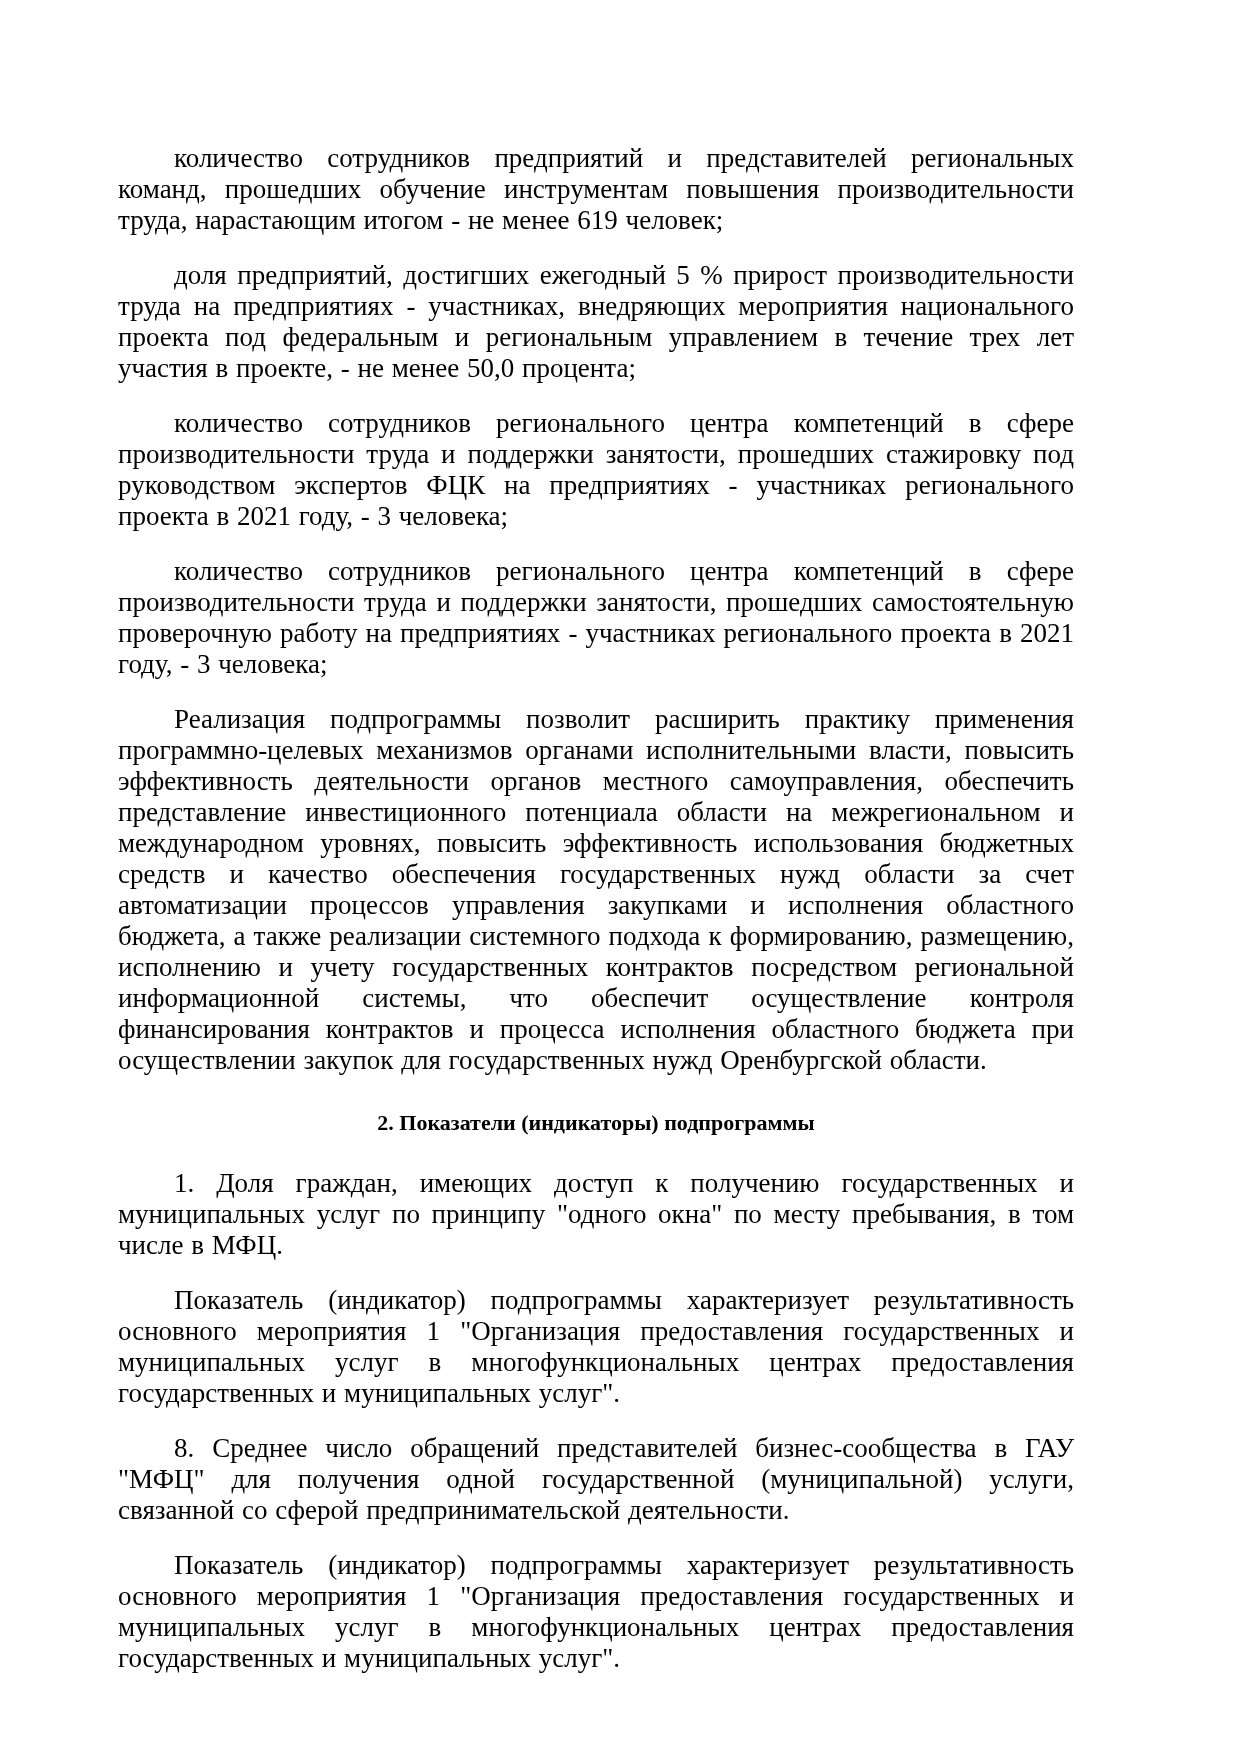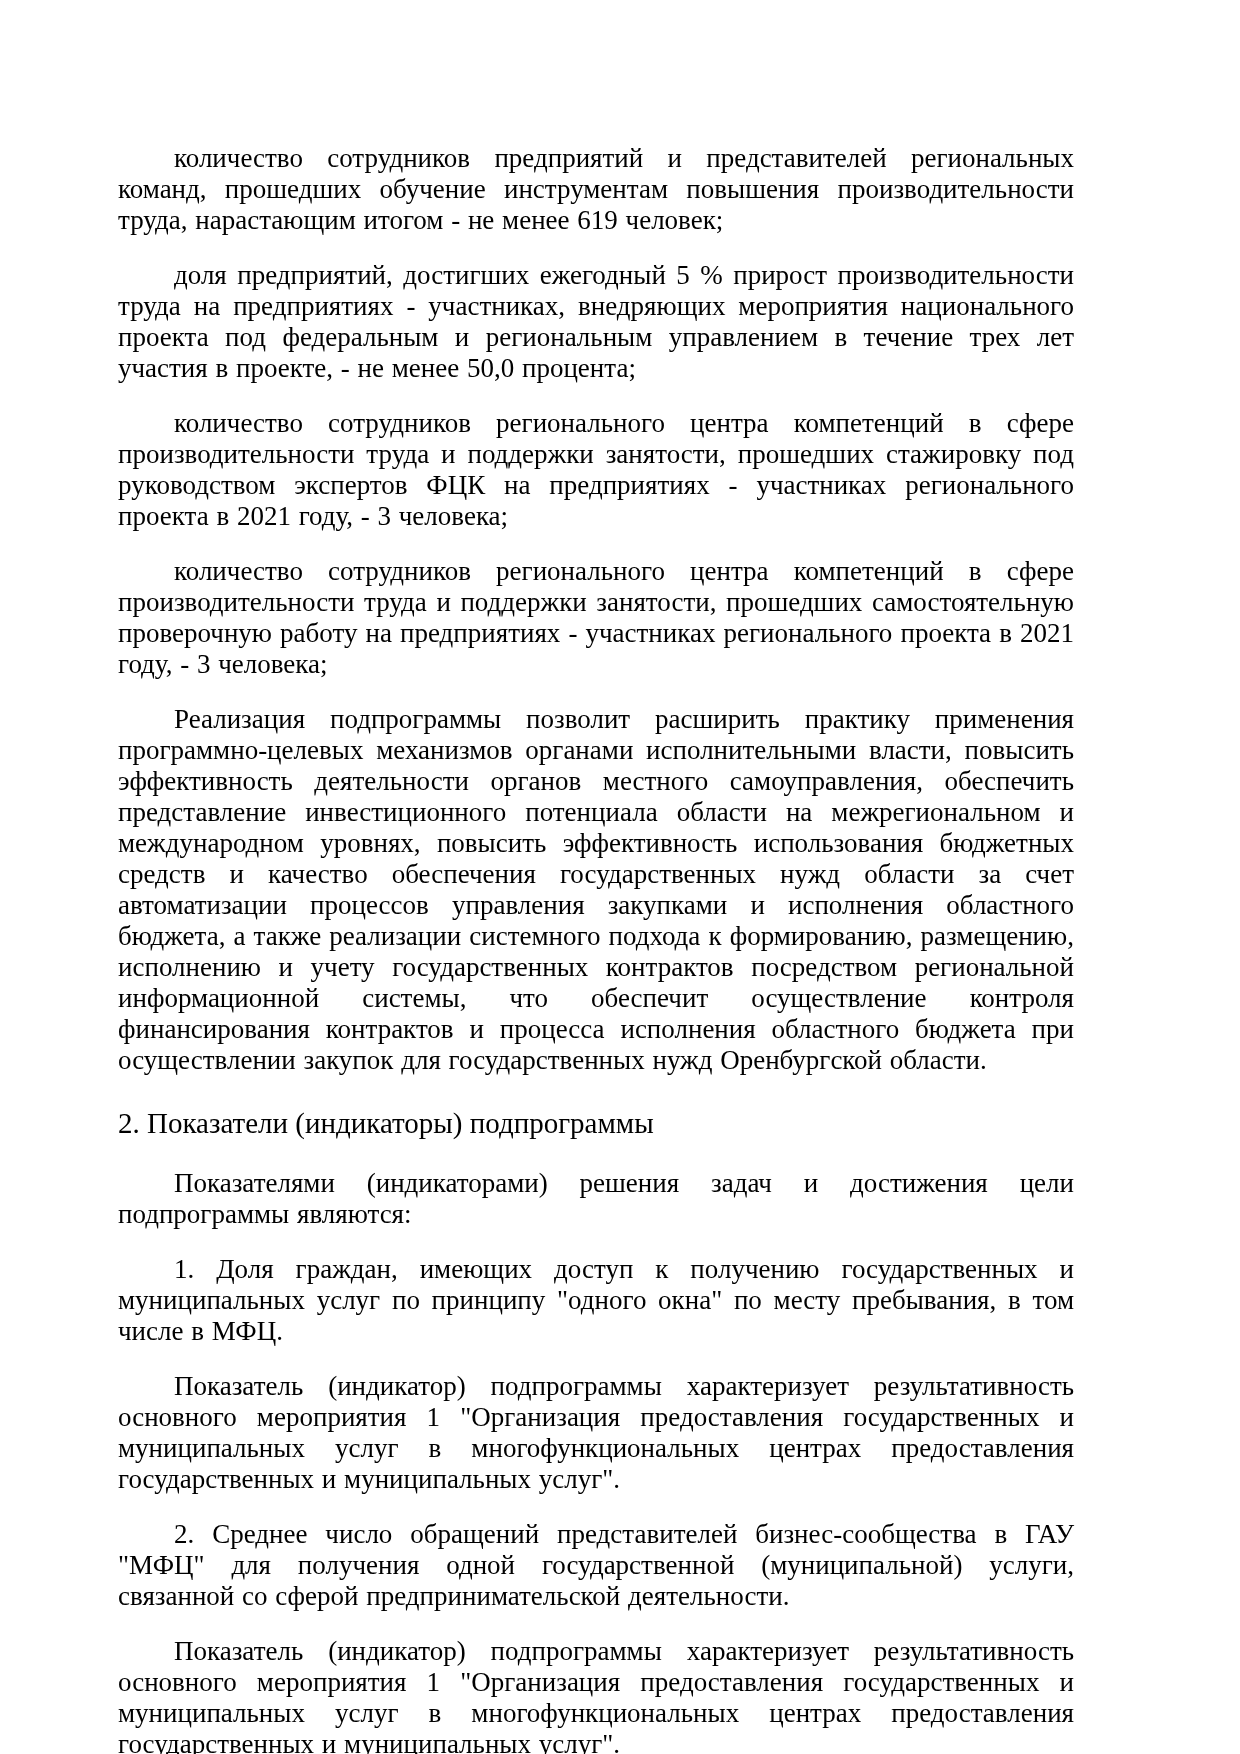--- a/index.html
+++ b/index.html
@@ -24,37 +24,36 @@
     margin: 0 0 24px 0;
     text-align: justify;
     text-indent: 56px;
     word-spacing: 1px;
   }
   .para:last-child {
     margin-bottom: 0;
   }
   .heading {
     margin: 30px 0 28px 0;
-    text-align: left;
-    font-size: 29px;
-    font-weight: normal;
+    text-align: center;
+    font-size: 22px;
+    font-weight: bold;
     line-height: 34px;
     text-indent: 0;
   }
 </style>
 </head>
 <body>
 
 <div class="page">
   <p class="para">количество сотрудников предприятий и представителей региональных команд, прошедших обучение инструментам повышения производительности труда, нарастающим итогом - не менее 619 человек;</p>
   <p class="para">доля предприятий, достигших ежегодный 5 % прирост производительности труда на предприятиях - участниках, внедряющих мероприятия национального проекта под федеральным и региональным управлением в течение трех лет участия в проекте, - не менее 50,0 процента;</p>
   <p class="para">количество сотрудников регионального центра компетенций в сфере производительности труда и поддержки занятости, прошедших стажировку под руководством экспертов ФЦК на предприятиях - участниках регионального проекта в 2021 году, - 3 человека;</p>
   <p class="para">количество сотрудников регионального центра компетенций в сфере производительности труда и поддержки занятости, прошедших самостоятельную проверочную работу на предприятиях - участниках регионального проекта в 2021 году, - 3 человека;</p>
   <p class="para">Реализация подпрограммы позволит расширить практику применения программно-целевых механизмов органами исполнительными власти, повысить эффективность деятельности органов местного самоуправления, обеспечить представление инвестиционного потенциала области на межрегиональном и международном уровнях, повысить эффективность использования бюджетных средств и качество обеспечения государственных нужд области за счет автоматизации процессов управления закупками и исполнения областного бюджета, а также реализации системного подхода к формированию, размещению, исполнению и учету государственных контрактов посредством региональной информационной системы, что обеспечит осуществление контроля финансирования контрактов и процесса исполнения областного бюджета при осуществлении закупок для государственных нужд Оренбургской области.</p>
 
   <h2 class="heading">2. Показатели (индикаторы) подпрограммы</h2>
 
-  <p class="para">Показателями (индикаторами) решения задач и достижения цели подпрограммы являются:</p>
   <p class="para">1. Доля граждан, имеющих доступ к получению государственных и муниципальных услуг по принципу "одного окна" по месту пребывания, в том числе в МФЦ.</p>
   <p class="para">Показатель (индикатор) подпрограммы характеризует результативность основного мероприятия 1 "Организация предоставления государственных и муниципальных услуг в многофункциональных центрах предоставления государственных и муниципальных услуг".</p>
-  <p class="para">2. Среднее число обращений представителей бизнес-сообщества в ГАУ "МФЦ" для получения одной государственной (муниципальной) услуги, связанной со сферой предпринимательской деятельности.</p>
+  <p class="para">8. Среднее число обращений представителей бизнес-сообщества в ГАУ "МФЦ" для получения одной государственной (муниципальной) услуги, связанной со сферой предпринимательской деятельности.</p>
   <p class="para">Показатель (индикатор) подпрограммы характеризует результативность основного мероприятия 1 "Организация предоставления государственных и муниципальных услуг в многофункциональных центрах предоставления государственных и муниципальных услуг".</p>
 </div>
 
 </body></html>

